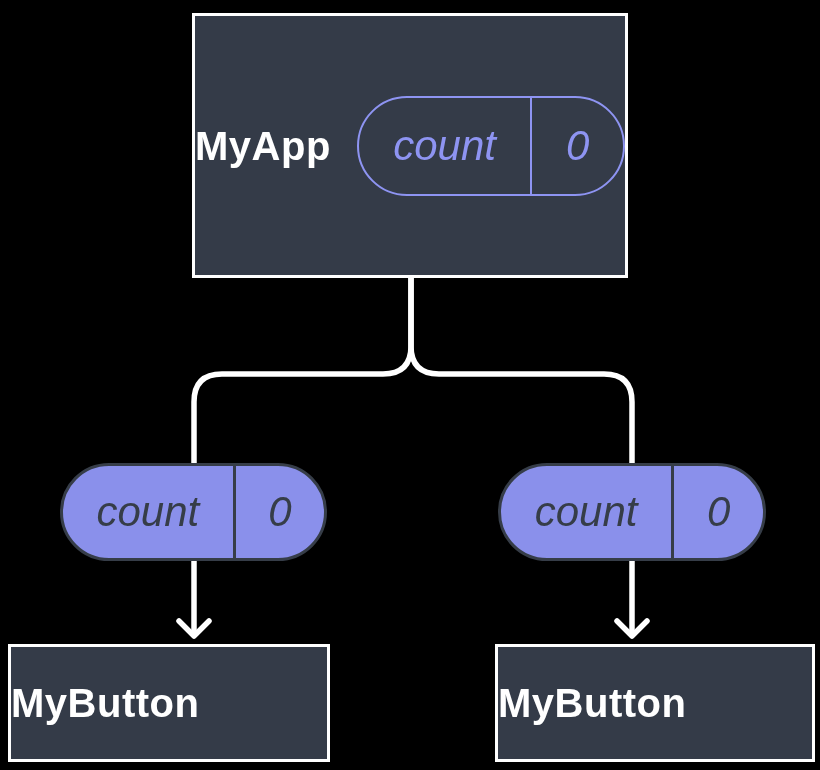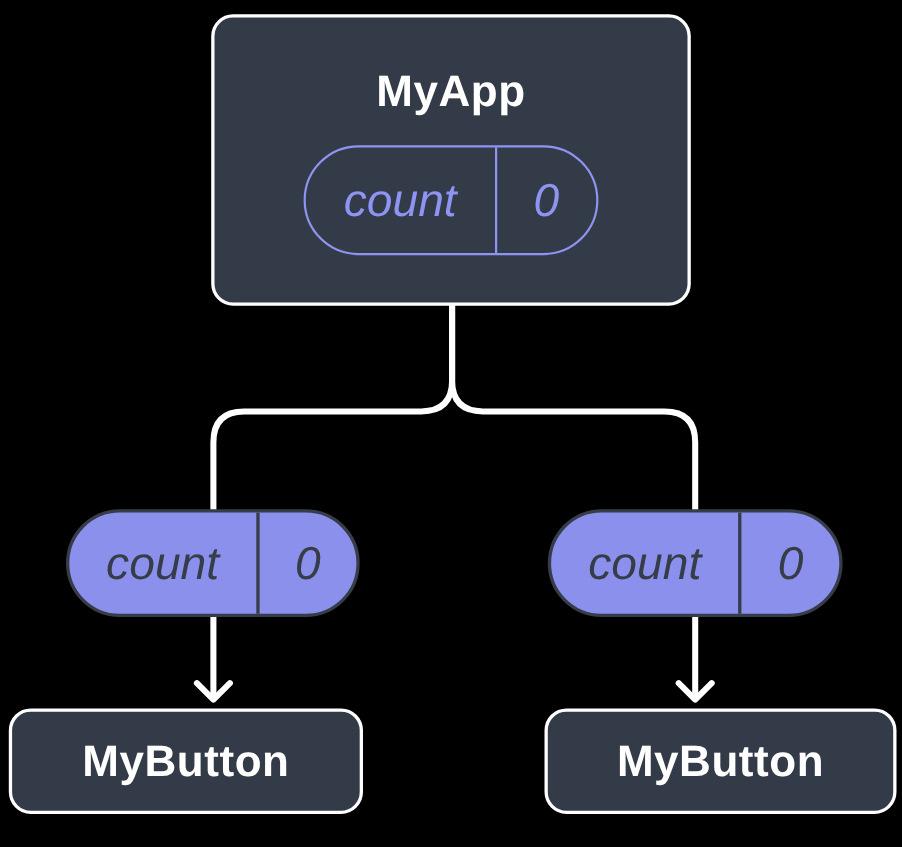--- a/index.html
+++ b/index.html
@@ -28,45 +28,44 @@
     stroke: var(--connector, #FFFFFF);
     stroke-width: 5.5;
     stroke-linecap: round;
     stroke-linejoin: round;
   }
   .node {
     position: absolute;
     box-sizing: border-box;
     background: var(--node-fill, #343B48);
     border: 3px solid var(--node-border, #FFFFFF);
-    border-radius: 20px;
+    border-radius: 0;
     display: flex;
-    flex-direction: column;
+    flex-direction: row;
     align-items: center;
-    justify-content: center;
     z-index: 1;
   }
   .node-title {
     color: var(--node-text, #FFFFFF);
     font-size: 40px;
     font-weight: bold;
     line-height: 46px;
     letter-spacing: 0.5px;
     white-space: nowrap;
   }
   .node.root {
     left: 192px;
     top: 13px;
     width: 436px;
     height: 265px;
     gap: 26px;
   }
   .node.child {
     top: 644px;
-    height: 96px;
+    height: 118px;
   }
   .node.child-left  { left: 8px;   width: 322px; }
   .node.child-right { left: 495px; width: 320px; }
 
   .pill {
     box-sizing: border-box;
     display: flex;
     align-items: stretch;
     border-radius: 50px;
     z-index: 1;

